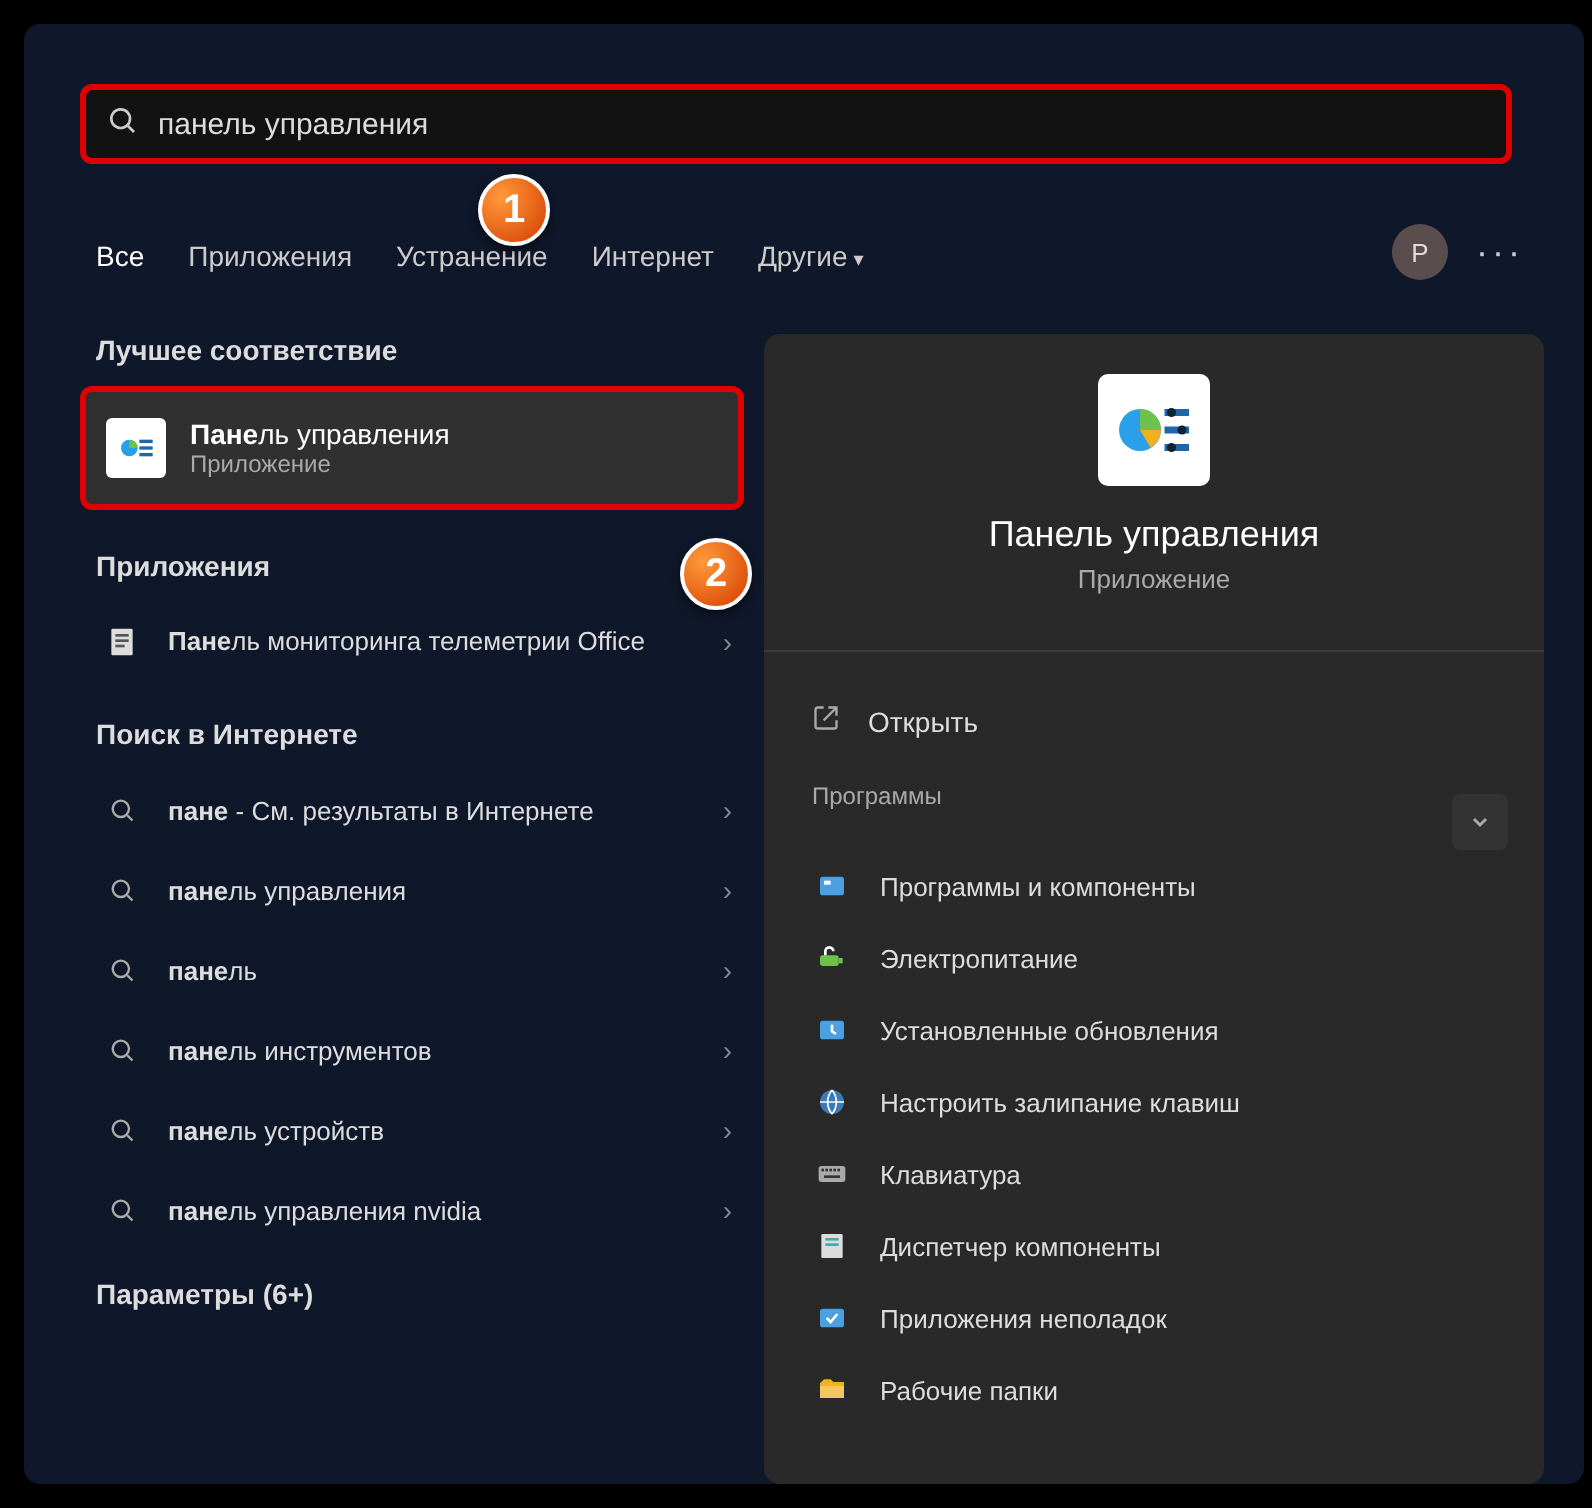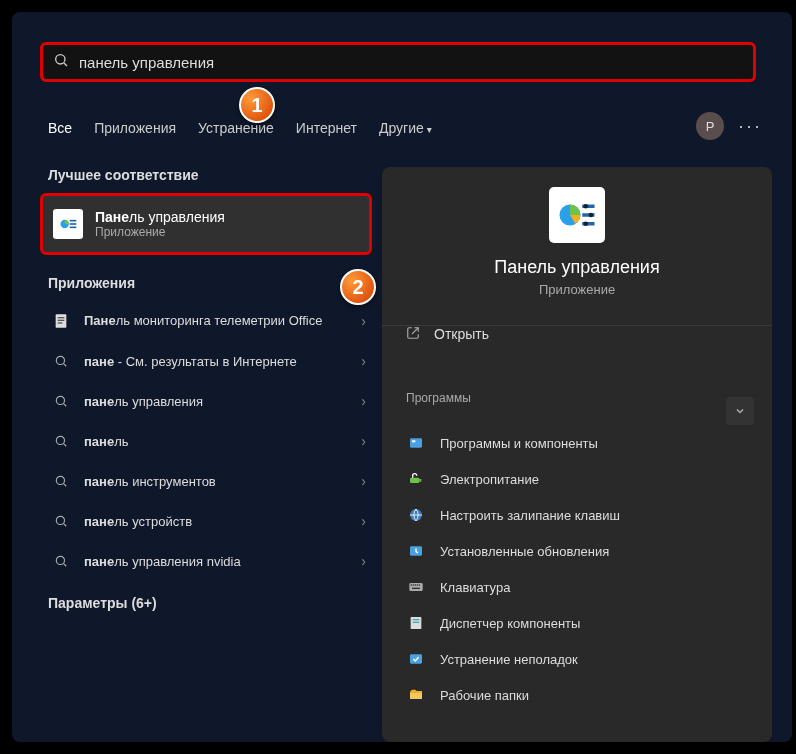--- a/index.html
+++ b/index.html
@@ -122,21 +122,21 @@
     margin: 0 auto 14px auto;
     background: #fff;
     border-radius: 5px;
     display:flex; align-items:center; justify-content:center;
   }
   .right-col .big-ttl { text-align:center; font-size: 18px; }
   .right-col .big-sub { text-align:center; font-size: 13px; color:#aaa; margin-top:4px;}
   .open-row {
     margin-top: 28px;
     height: 44px;
-    display:flex; align-items:flex-start;
+    display:flex; align-items:flex-end;
     padding: 0 24px;
     font-size: 14px; color:#ddd;
     border-top: 1px solid #3a3a3a;
     cursor:pointer;
   }
   .open-row .oi { margin-right: 14px; color:#aaa;}
   .chev-down {
     position:absolute; right: 18px; top: 230px;
     width: 28px; height: 28px;
     background:#333; border-radius:4px;
@@ -220,20 +220,21 @@
             <rect x="4" y="2" width="16" height="20" rx="1" fill="#ddd"></rect>
             <rect x="7" y="6" width="10" height="2" fill="#555"></rect>
             <rect x="7" y="10" width="10" height="2" fill="#555"></rect>
             <rect x="7" y="14" width="7" height="2" fill="#555"></rect>
           </svg>
       </span>
       <span style="line-height:1.2"><span class="match-bold">Пане</span><span>ль мониторинга телеметрии Office</span></span>
       <span class="arrow">›</span>
     </div>
 
+    <div class="sec-label" style="margin-top:18px">Поиск в Интернете</div>
     <div id="web-list">
         <div class="list-item">
           <span class="li-icon">
             <svg width="14" height="14" viewBox="0 0 24 24" fill="none" stroke="currentColor" stroke-width="2">
               <circle cx="11" cy="11" r="7"></circle>
               <line x1="21" y1="21" x2="16.5" y2="16.5"></line>
             </svg>
           </span>
           <span><span class="match-bold">пане</span> - См. результаты в Интернете</span>
           <span class="arrow">›</span>
@@ -341,34 +342,34 @@
               <rect x="3" y="10" width="14" height="8" rx="2" fill="#6cc24a"></rect>
               <rect x="17" y="12" width="3" height="4" fill="#6cc24a"></rect>
               <path d="M7 10V7a3 3 0 0 1 6 0" stroke="#fff" stroke-width="2" fill="none"></path>
             </svg>
           </span>
           <span>Электропитание</span>
         </div>
         <div class="recent-item">
           <span class="ri">
             <svg width="16" height="16" viewBox="0 0 24 24">
+              <rect x="3" y="5" width="18" height="14" rx="2" fill="#4aa0e0"></rect>
+              <path d="M12 8v5l3 2" stroke="#fff" stroke-width="2" fill="none"></path>
+            </svg>
+          </span>
+          <span>Установленные обновления</span>
+        </div>
+        <div class="recent-item">
+          <span class="ri">
+            <svg width="16" height="16" viewBox="0 0 24 24">
               <circle cx="12" cy="12" r="9" fill="#3a7ab8"></circle>
               <path d="M3 12h18M12 3a14 14 0 0 1 0 18M12 3a14 14 0 0 0 0 18" stroke="#fff" stroke-width="1.3" fill="none"></path>
             </svg>
           </span>
           <span>Настроить залипание клавиш</span>
-        </div>
-        <div class="recent-item">
-          <span class="ri">
-            <svg width="16" height="16" viewBox="0 0 24 24">
-              <rect x="3" y="5" width="18" height="14" rx="2" fill="#4aa0e0"></rect>
-              <path d="M12 8v5l3 2" stroke="#fff" stroke-width="2" fill="none"></path>
-            </svg>
-          </span>
-          <span>Установленные обновления</span>
         </div>
         <div class="recent-item">
           <span class="ri">
             <svg width="16" height="16" viewBox="0 0 24 24">
               <rect x="2" y="6" width="20" height="12" rx="2" fill="#aaa"></rect>
               <rect x="4" y="8" width="2" height="2" fill="#333"></rect>
               <rect x="7" y="8" width="2" height="2" fill="#333"></rect>
               <rect x="10" y="8" width="2" height="2" fill="#333"></rect>
               <rect x="13" y="8" width="2" height="2" fill="#333"></rect>
               <rect x="16" y="8" width="2" height="2" fill="#333"></rect>
@@ -387,21 +388,21 @@
           </span>
           <span>Диспетчер компоненты</span>
         </div>
         <div class="recent-item">
           <span class="ri">
             <svg width="16" height="16" viewBox="0 0 24 24">
               <rect x="3" y="5" width="18" height="14" rx="2" fill="#4aa0e0"></rect>
               <path d="M8 12l3 3 5-6" stroke="#fff" stroke-width="2" fill="none"></path>
             </svg>
           </span>
-          <span>Устранение неполадок</span>
+          <span>Приложения неполадок</span>
         </div>
         <div class="recent-item">
           <span class="ri">
             <svg width="16" height="16" viewBox="0 0 24 24">
               <path d="M3 7l3-3h5l2 2h8v12H3z" fill="#f0b020"></path>
               <rect x="3" y="9" width="18" height="9" fill="#f4c860"></rect>
             </svg>
           </span>
           <span>Рабочие папки</span>
         </div>

